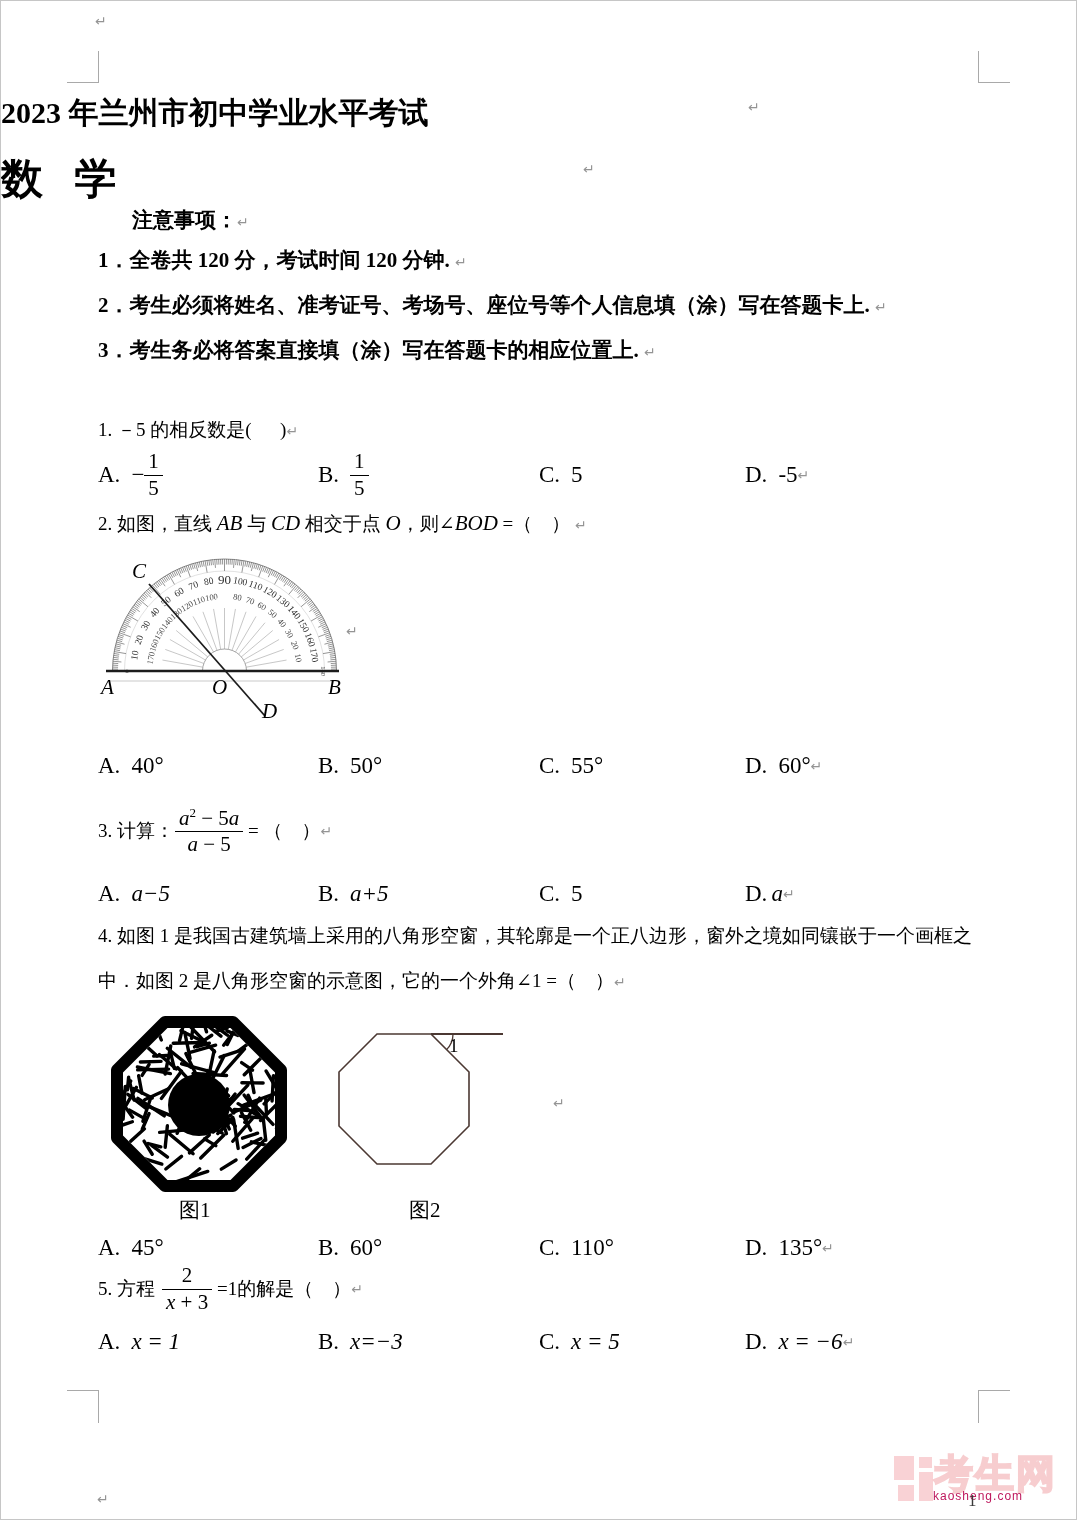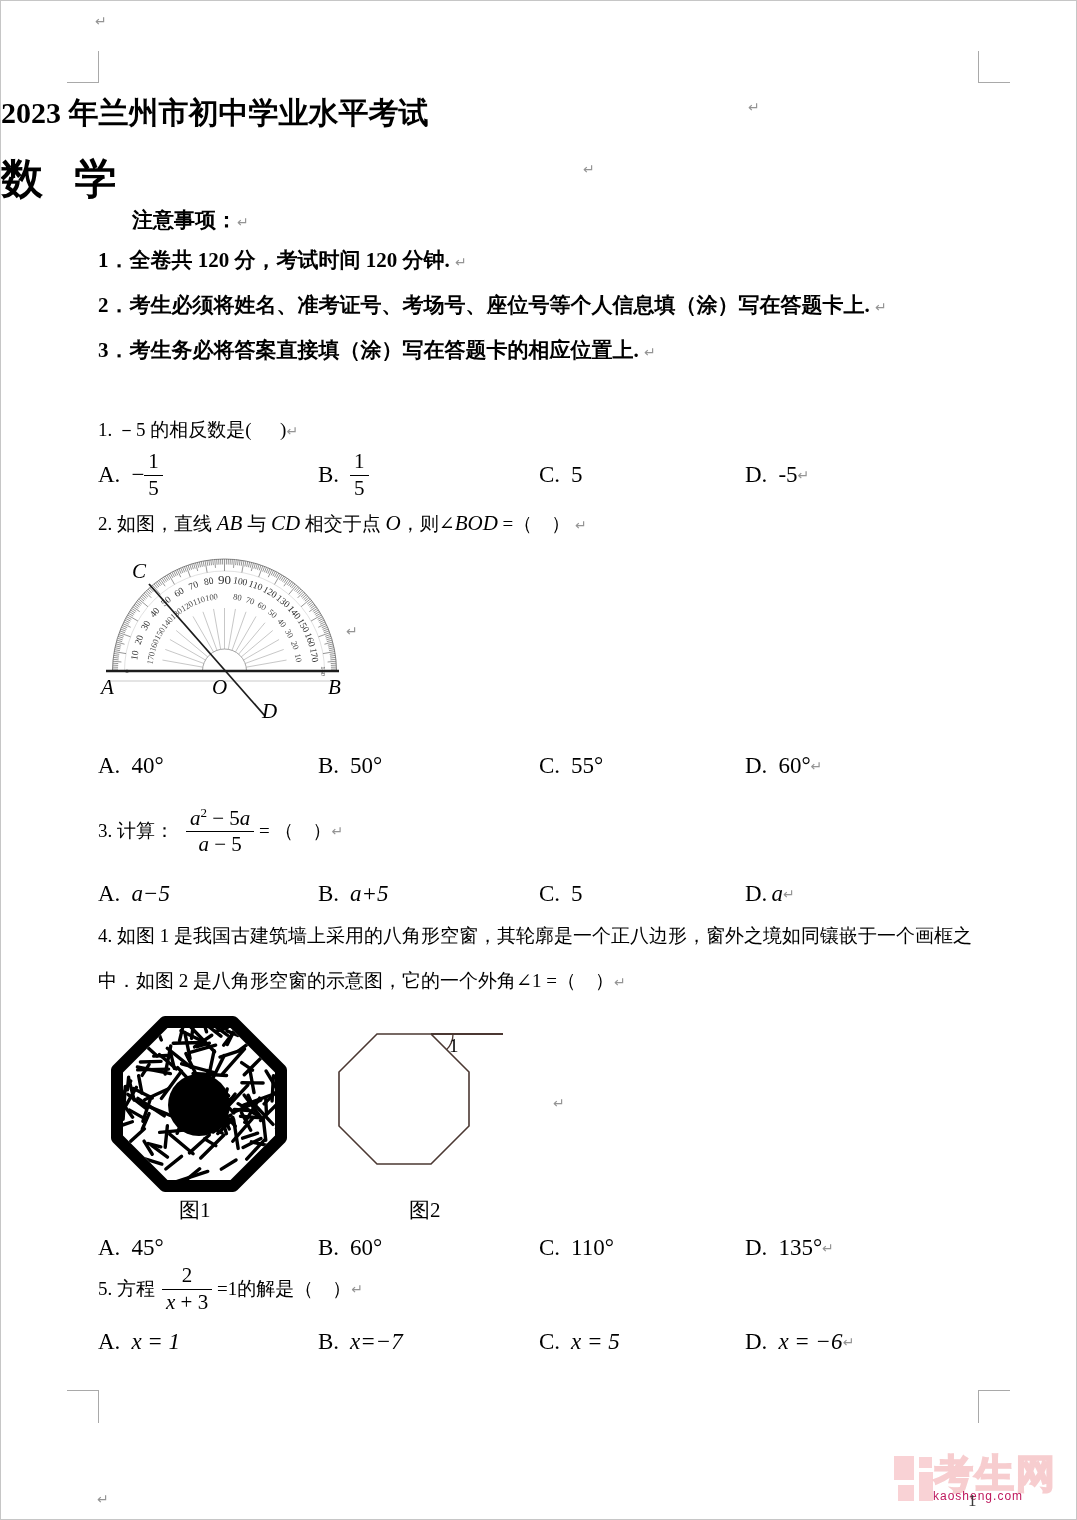--- a/index.html
+++ b/index.html
@@ -322,21 +322,21 @@
 
   <div class="row" style="top:750px;height:30px;">
     <span class="opt c1 opttext"><span class="okey">A.</span><span>40°</span></span>
     <span class="opt c2 opttext"><span class="okey">B.</span><span>50°</span></span>
     <span class="opt c3 opttext"><span class="okey">C.</span><span>55°</span></span>
     <span class="opt c4 opttext"><span class="okey">D.</span><span>60°</span><span class="pil">↵</span></span>
   </div>
 
   <div class="abs" style="left:97px;top:796px;height:68px;display:flex;align-items:center;white-space:pre;">
     <span class="cjk">3. 计算：</span>
-    <span class="frac" style="margin-left:12px;"><span class="fn"><i>a</i><sup>2</sup><span> − 5</span><i>a</i></span><span class="fd"><i>a</i><span> − 5</span></span></span>
+    <span class="frac" style="margin-left:1px;"><span class="fn"><i>a</i><sup>2</sup><span> − 5</span><i>a</i></span><span class="fd"><i>a</i><span> − 5</span></span></span>
     <span class="cjk"> = （    ）</span>
     <span class="pil">↵</span>
   </div>
   <div class="row" style="top:878px;height:30px;">
     <span class="opt c1 opttext"><span class="okey">A.</span><span class="math">a−5</span></span>
     <span class="opt c2 opttext"><span class="okey">B.</span><span class="math">a+5</span></span>
     <span class="opt c3 opttext"><span class="okey">C.</span><span>5</span></span>
     <span class="opt c4 opttext"><span class="okey" style="margin-right:4px;">D.</span><span class="math">a</span><span class="pil">↵</span></span>
   </div>
 
@@ -490,21 +490,21 @@
   </div>
 
   <div class="abs" style="left:97px;top:1260px;height:56px;display:flex;align-items:center;white-space:pre;">
     <span class="cjk">5. 方程</span>
     <span class="frac" style="margin-left:7px;"><span class="fn">2</span><span class="fd"><i>x</i><span> + 3</span></span></span>
     <span class="cjk"> =1的解是（    ）</span>
     <span class="pil">↵</span>
   </div>
   <div class="row" style="top:1326px;height:30px;">
     <span class="opt c1 opttext"><span class="okey">A.</span><span class="math">x = 1</span></span>
-    <span class="opt c2 opttext"><span class="okey">B.</span><span class="math">x=−7</span></span>
+    <span class="opt c2 opttext"><span class="okey">B.</span><span class="math">x=−3</span></span>
     <span class="opt c3 opttext"><span class="okey">C.</span><span class="math">x = 5</span></span>
     <span class="opt c4 opttext"><span class="okey">D.</span><span class="math">x = −6</span><span class="pil">↵</span></span>
   </div>
 
   <div class="wm-block" style="left:893px;top:1455px;width:20px;height:24px;"></div>
   <div class="wm-block" style="left:918px;top:1456px;width:13px;height:11px;"></div>
   <div class="wm-block" style="left:918px;top:1471px;width:14px;height:29px;"></div>
   <div class="wm-block" style="left:897px;top:1484px;width:16px;height:16px;"></div>
   <div class="wm-brand">考生网</div>
   <div class="wm-domain">kaosheng.com</div>

